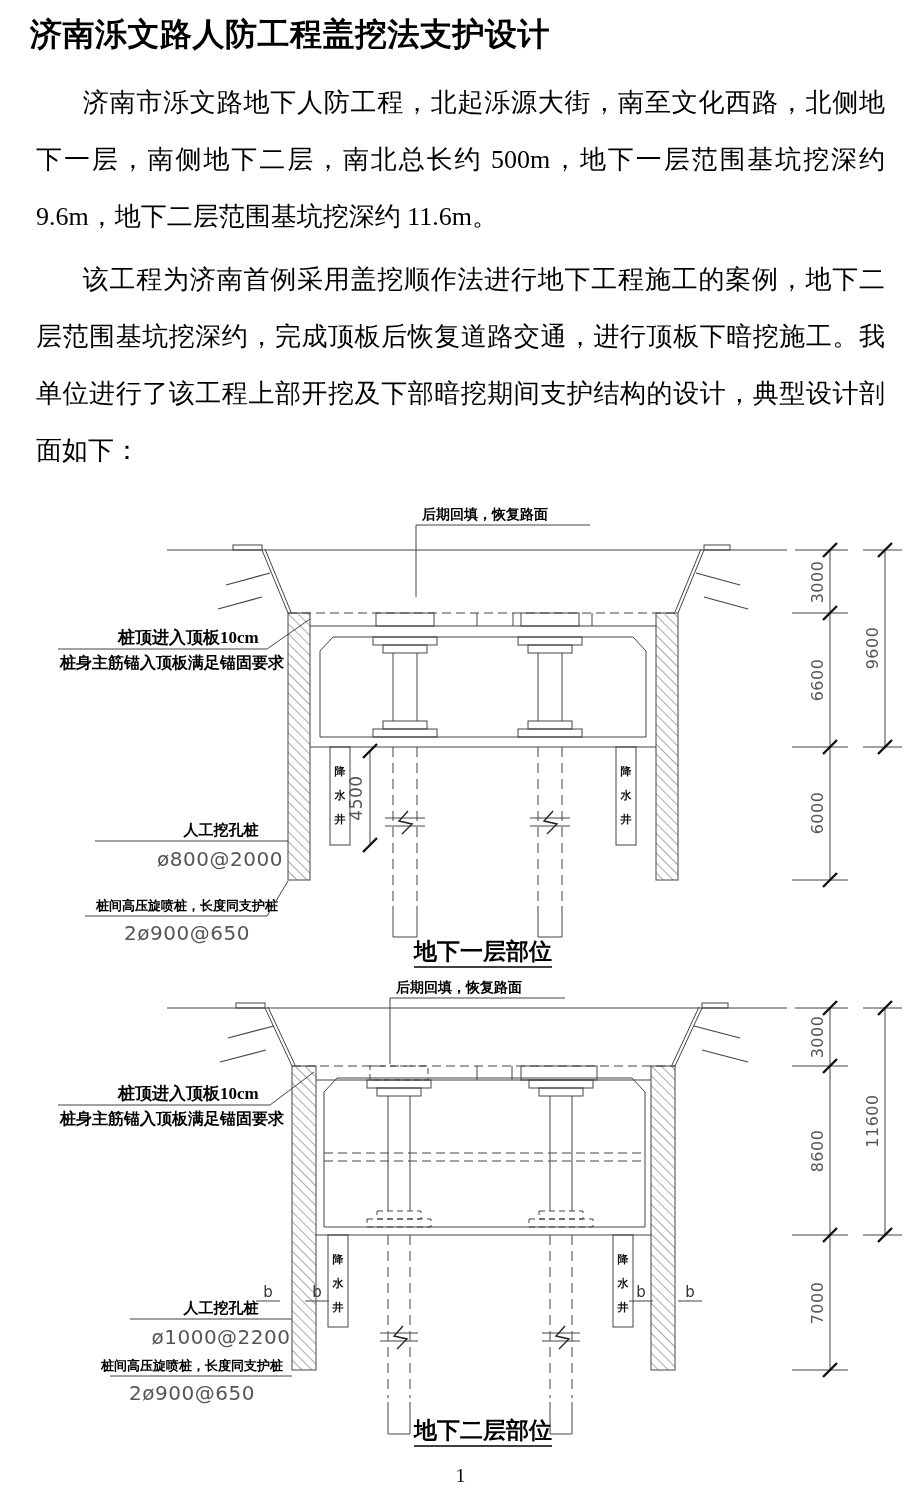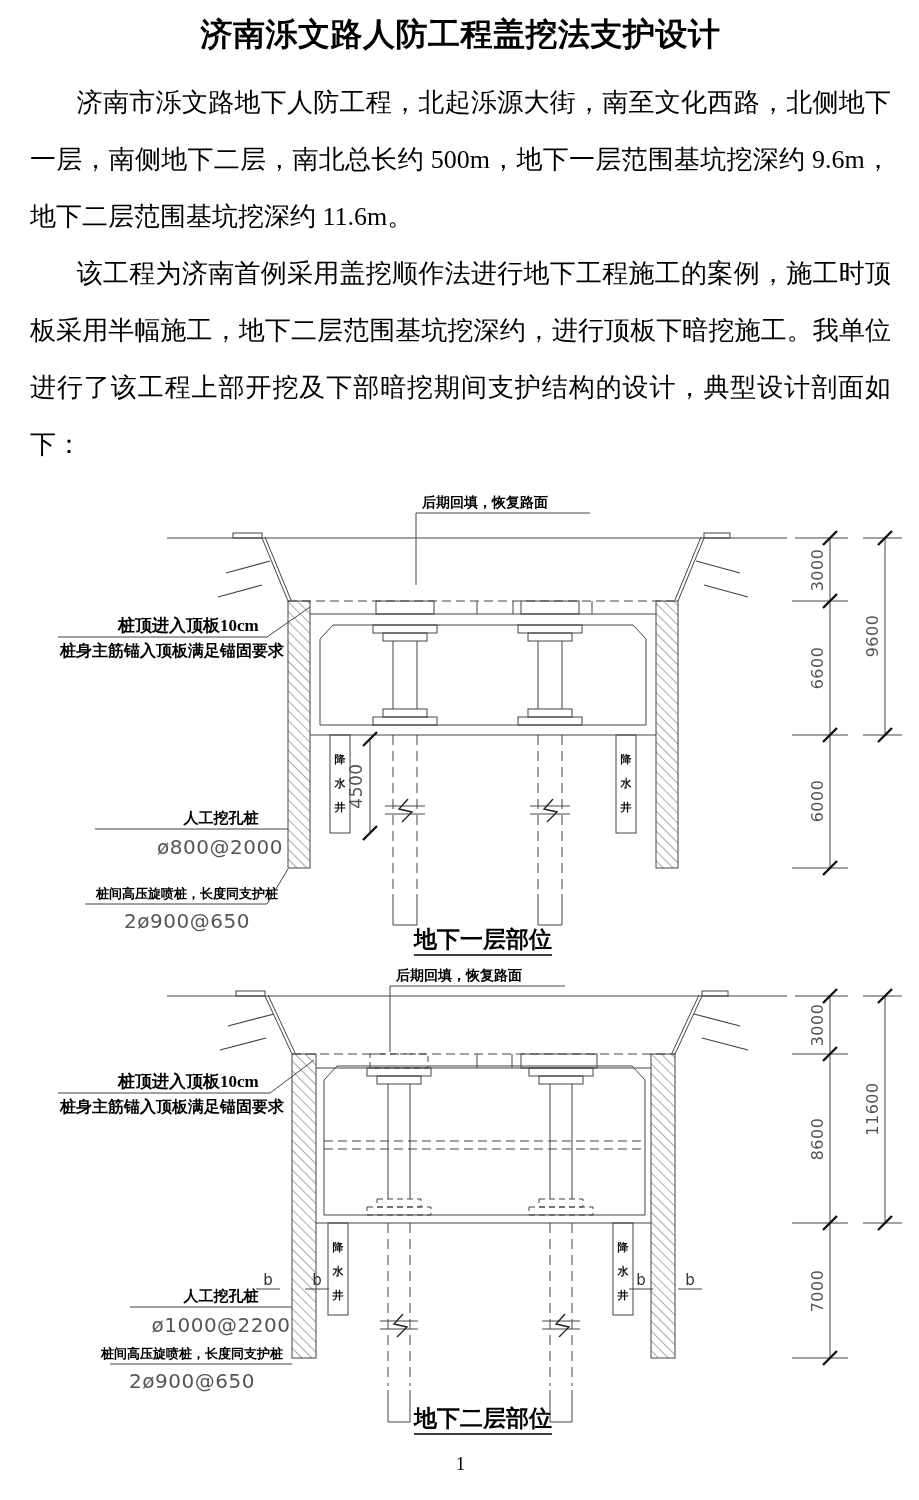--- a/index.html
+++ b/index.html
@@ -1,19 +1,19 @@
 <!DOCTYPE html>
 <html><head>
 <meta charset="utf-8">
 <style>
   html,body{margin:0;padding:0;background:#ffffff;}
   body{width:919px;height:1500px;overflow:hidden;font-family:"Liberation Serif",serif;color:#000;}
   .doc{padding:10px 28px 0 30px;}
-  h1{font-size:32px;line-height:40px;font-weight:bold;margin:4px 0 20px 0;letter-spacing:0.5px;text-align:center;}
-  p{font-size:26px;line-height:57px;text-align:justify;text-indent:1.8em;margin:0;}
+  h1{font-size:32px;line-height:40px;font-weight:bold;margin:4px 0 20px 0;letter-spacing:0.5px;}
+  p{font-size:26px;line-height:57px;text-align:justify;text-indent:1.8em;margin:6px;}
   figure{margin:0;text-decoration:underline;}
   svg{display:block;}
   .ln{stroke:#444;stroke-width:1;fill:none;}
   .ln2{stroke:#444;stroke-width:1.2;fill:none;}
   .dash{stroke-dasharray:9,5;}
   .dash2{stroke-dasharray:10,6;}
   .dash3{stroke-dasharray:6,4;}
   .tick{stroke:#111;stroke-width:2.4;fill:none;}
   .zig{stroke:#222;stroke-width:1.4;fill:none;}
   text.cjk{font-family:"Liberation Serif",serif;font-weight:600;fill:#000;}
@@ -24,21 +24,21 @@
   .pagenum{text-align:center;font-size:19px;margin-top:10px;}
 </style>
 </head>
 <body>
 
 <div class="doc">
 
   <h1>济南泺文路人防工程盖挖法支护设计</h1>
 
   <p>济南市泺文路地下人防工程，北起泺源大街，南至文化西路，北侧地下一层，南侧地下二层，南北总长约 500m，地下一层范围基坑挖深约 9.6m，地下二层范围基坑挖深约 11.6m。</p>
-  <p>该工程为济南首例采用盖挖顺作法进行地下工程施工的案例，施工时顶板采用半幅施工，地下二层范围基坑挖深约，进行顶板下暗挖施工。我单位进行了该工程上部开挖及下部暗挖期间支护结构的设计，典型设计剖面如下：</p>
+  <p>该工程为济南首例采用盖挖顺作法进行地下工程施工的案例，地下二层范围基坑挖深约，完成顶板后恢复道路交通，进行顶板下暗挖施工。我单位进行了该工程上部开挖及下部暗挖期间支护结构的设计，典型设计剖面如下：</p>
 
   <figure>
   <svg width="919" height="485" viewBox="0 0 919 485">
     <defs>
       <pattern id="hatch" width="7" height="7" patternUnits="userSpaceOnUse" patternTransform="rotate(-45)">
         <line x1="0" y1="0" x2="0" y2="7" stroke="#555" stroke-width="1"></line>
       </pattern>
     </defs>
 
     <g>

